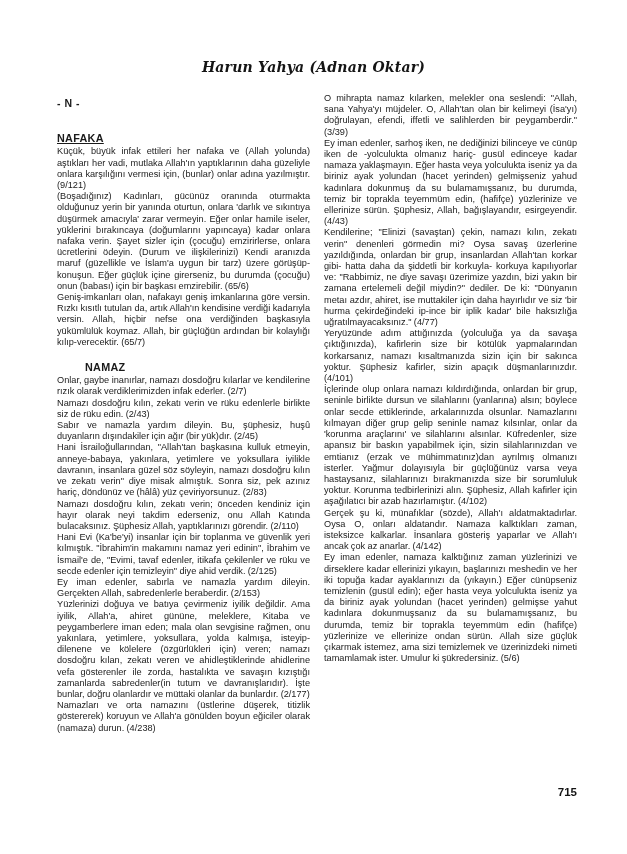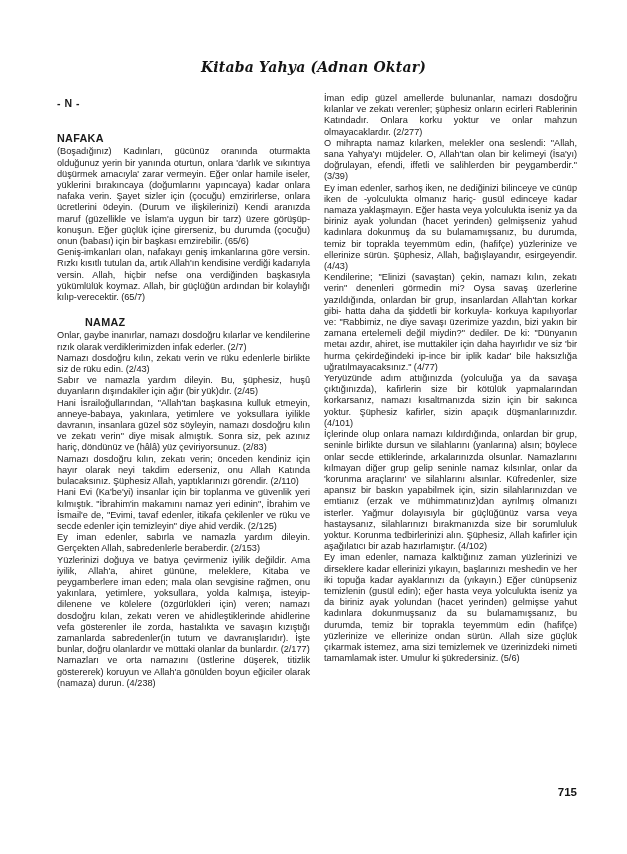--- a/index.html
+++ b/index.html
@@ -44,21 +44,21 @@
     font-size: 10.5px;
     margin: 5px 0 0 0;
     letter-spacing: 0.5px;
   }
   .entry-heading {
     font-weight: bold;
     font-size: 10.8px;
     letter-spacing: 0.3px;
     margin: 0 0 2px 0;
   }
-  .entry-heading.first { margin-top: 24px; }
+  .entry-heading.first { margin-top: 24px; text-decoration: underline; }
   .entry-heading.later { margin-top: 14px; padding-left: 28px; }
   .col p {
     margin: 0;
     text-align: justify;
     hyphens: auto;
     -webkit-hyphens: auto;
     word-spacing: -0.2px;
   }
   .page-number {
     position: absolute;
@@ -69,50 +69,51 @@
     font-weight: bold;
     font-size: 11.5px;
     color: #141414;
   }
 </style>
 </head>
 <body>
 
 <div class="page">
 
-  <div class="running-head">Kitaba Yahya (Adnan Oktar)</div>
+  <div class="running-head">Harun Yahya (Adnan Oktar)</div>
 
   <div class="columns">
 
     <div class="col">
       <div class="section-letter">- N -</div>
 
       <h2 class="entry-heading first">NAFAKA</h2>
+      <p>Küçük, büyük infak ettileri her nafaka ve (Allah yolunda) aştıkları her vadi, mutlaka Allah'ın yaptıklarının daha güzeliyle onlara karşılığını vermesi için, (bunlar) onlar adına yazılmıştır. (9/121)</p>
       <p>(Boşadığınız) Kadınları, gücünüz oranında oturmakta olduğunuz yerin bir yanında oturtun, onlara 'darlık ve sıkıntıya düşürmek amacıyla' zarar vermeyin. Eğer onlar hamile iseler, yüklerini bırakıncaya (doğumlarını yapıncaya) kadar onlara nafaka verin. Şayet sizler için (çocuğu) emzirirlerse, onlara ücretlerini ödeyin. (Durum ve ilişkilerinizi) Kendi aranızda maruf (güzellikle ve İslam'a uygun bir tarz) üzere görüşüp-konuşun. Eğer güçlük içine girerseniz, bu durumda (çocuğu) onun (babası) için bir başkası emzirebilir. (65/6)</p>
       <p>Geniş-imkanları olan, nafakayı geniş imkanlarına göre versin. Rızkı kısıtlı tutulan da, artık Allah'ın kendisine verdiği kadarıyla versin. Allah, hiçbir nefse ona verdiğinden başkasıyla yükümlülük koymaz. Allah, bir güçlüğün ardından bir kolaylığı kılıp-verecektir. (65/7)</p>
 
       <h2 class="entry-heading later">NAMAZ</h2>
       <p>Onlar, gaybe inanırlar, namazı dosdoğru kılarlar ve kendilerine rızık olarak verdiklerimizden infak ederler. (2/7)</p>
       <p>Namazı dosdoğru kılın, zekatı verin ve rüku edenlerle birlikte siz de rüku edin. (2/43)</p>
       <p>Sabır ve namazla yardım dileyin. Bu, şüphesiz, huşû duyanların dışındakiler için ağır (bir yük)dır. (2/45)</p>
       <p>Hani İsrailoğullarından, "Allah'tan başkasına kulluk etmeyin, anneye-babaya, yakınlara, yetimlere ve yoksullara iyilikle davranın, insanlara güzel söz söyleyin, namazı dosdoğru kılın ve zekatı verin" diye misak almıştık. Sonra siz, pek azınız hariç, döndünüz ve (hâlâ) yüz çeviriyorsunuz. (2/83)</p>
       <p>Namazı dosdoğru kılın, zekatı verin; önceden kendiniz için hayır olarak neyi takdim ederseniz, onu Allah Katında bulacaksınız. Şüphesiz Allah, yaptıklarınızı görendir. (2/110)</p>
       <p>Hani Evi (Ka'be'yi) insanlar için bir toplanma ve güvenlik yeri kılmıştık. "İbrahim'in makamını namaz yeri edinin", İbrahim ve İsmail'e de, "Evimi, tavaf edenler, itikafa çekilenler ve rüku ve secde edenler için temizleyin" diye ahid verdik. (2/125)</p>
       <p>Ey iman edenler, sabırla ve namazla yardım dileyin. Gerçekten Allah, sabredenlerle beraberdir. (2/153)</p>
       <p>Yüzlerinizi doğuya ve batıya çevirmeniz iyilik değildir. Ama iyilik, Allah'a, ahiret gününe, meleklere, Kitaba ve peygamberlere iman eden; mala olan sevgisine rağmen, onu yakınlara, yetimlere, yoksullara, yolda kalmışa, isteyip-dilenene ve kölelere (özgürlükleri için) veren; namazı dosdoğru kılan, zekatı veren ve ahidleştiklerinde ahidlerine vefa gösterenler ile zorda, hastalıkta ve savaşın kızıştığı zamanlarda sabredenler(in tutum ve davranışlarıdır). İşte bunlar, doğru olanlardır ve müttaki olanlar da bunlardır. (2/177)</p>
       <p>Namazları ve orta namazını (üstlerine düşerek, titizlik göstererek) koruyun ve Allah'a gönülden boyun eğiciler olarak (namaza) durun. (4/238)</p>
     </div>
 
     <div class="col">
-      <p>İman edip güzel amellerde bulunanlar, namazı dosdoğru kılanlar ve zekatı verenler; şüphesiz onların ecirleri Rablerinin Katındadır. Onlara korku yoktur ve onlar mahzun olmayacaklardır. (2/277)</p>
       <p>O mihrapta namaz kılarken, melekler ona seslendi: "Allah, sana Yahya'yı müjdeler. O, Allah'tan olan bir kelimeyi (İsa'yı) doğrulayan, efendi, iffetli ve salihlerden bir peygamberdir." (3/39)</p>
       <p>Ey iman edenler, sarhoş iken, ne dediğinizi bilinceye ve cünüp iken de -yolculukta olmanız hariç- gusül edinceye kadar namaza yaklaşmayın. Eğer hasta veya yolculukta iseniz ya da biriniz ayak yolundan (hacet yerinden) gelmişseniz yahud kadınlara dokunmuş da su bulamamışsanız, bu durumda, temiz bir toprakla teyemmüm edin, (hafifçe) yüzlerinize ve ellerinize sürün. Şüphesiz, Allah, bağışlayandır, esirgeyendir. (4/43)</p>
       <p>Kendilerine; "Elinizi (savaştan) çekin, namazı kılın, zekatı verin" denenleri görmedin mi? Oysa savaş üzerlerine yazıldığında, onlardan bir grup, insanlardan Allah'tan korkar gibi- hatta daha da şiddetli bir korkuyla- korkuya kapılıyorlar ve: "Rabbimiz, ne diye savaşı üzerimize yazdın, bizi yakın bir zamana ertelemeli değil miydin?" dediler. De ki: "Dünyanın metaı azdır, ahiret, ise muttakiler için daha hayırlıdır ve siz 'bir hurma çekirdeğindeki ip-ince bir iplik kadar' bile haksızlığa uğratılmayacaksınız." (4/77)</p>
       <p>Yeryüzünde adım attığınızda (yolculuğa ya da savaşa çıktığınızda), kafirlerin size bir kötülük yapmalarından korkarsanız, namazı kısaltmanızda sizin için bir sakınca yoktur. Şüphesiz kafirler, sizin apaçık düşmanlarınızdır. (4/101)</p>
       <p>İçlerinde olup onlara namazı kıldırdığında, onlardan bir grup, seninle birlikte dursun ve silahlarını (yanlarına) alsın; böylece onlar secde ettiklerinde, arkalarınızda olsunlar. Namazlarını kılmayan diğer grup gelip seninle namaz kılsınlar, onlar da 'korunma araçlarını' ve silahlarını alsınlar. Küfredenler, size apansız bir baskın yapabilmek için, sizin silahlarınızdan ve emtianız (erzak ve mühimmatınız)dan ayrılmış olmanızı isterler. Yağmur dolayısıyla bir güçlüğünüz varsa veya hastaysanız, silahlarınızı bırakmanızda size bir sorumluluk yoktur. Korunma tedbirlerinizi alın. Şüphesiz, Allah kafirler için aşağılatıcı bir azab hazırlamıştır. (4/102)</p>
+      <p>Gerçek şu ki, münafıklar (sözde), Allah'ı aldatmaktadırlar. Oysa O, onları aldatandır. Namaza kalktıkları zaman, isteksizce kalkarlar. İnsanlara gösteriş yaparlar ve Allah'ı ancak çok az anarlar. (4/142)</p>
       <p>Ey iman edenler, namaza kalktığınız zaman yüzlerinizi ve dirseklere kadar ellerinizi yıkayın, başlarınızı meshedin ve her iki topuğa kadar ayaklarınızı da (yıkayın.) Eğer cünüpseniz temizlenin (gusül edin); eğer hasta veya yolculukta iseniz ya da biriniz ayak yolundan (hacet yerinden) gelmişse yahut kadınlara dokunmuşsanız da su bulamamışsanız, bu durumda, temiz bir toprakla teyemmüm edin (hafifçe) yüzlerinize ve ellerinize ondan sürün. Allah size güçlük çıkarmak istemez, ama sizi temizlemek ve üzerinizdeki nimeti tamamlamak ister. Umulur ki şükredersiniz. (5/6)</p>
     </div>
 
   </div>
 
   <div class="page-number">715</div>
 
 </div>
 
 </body></html>

